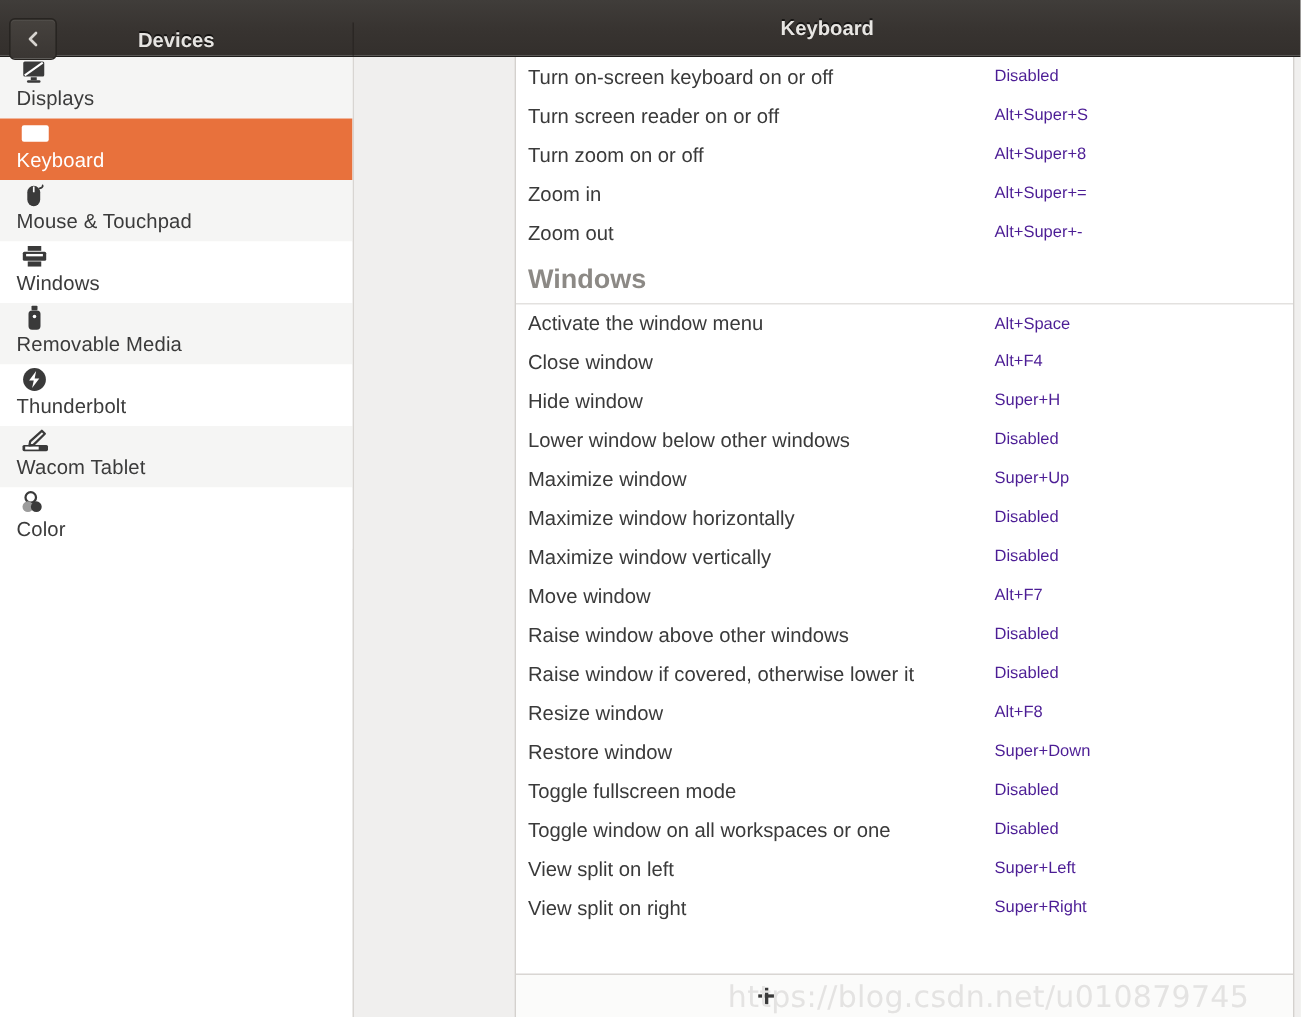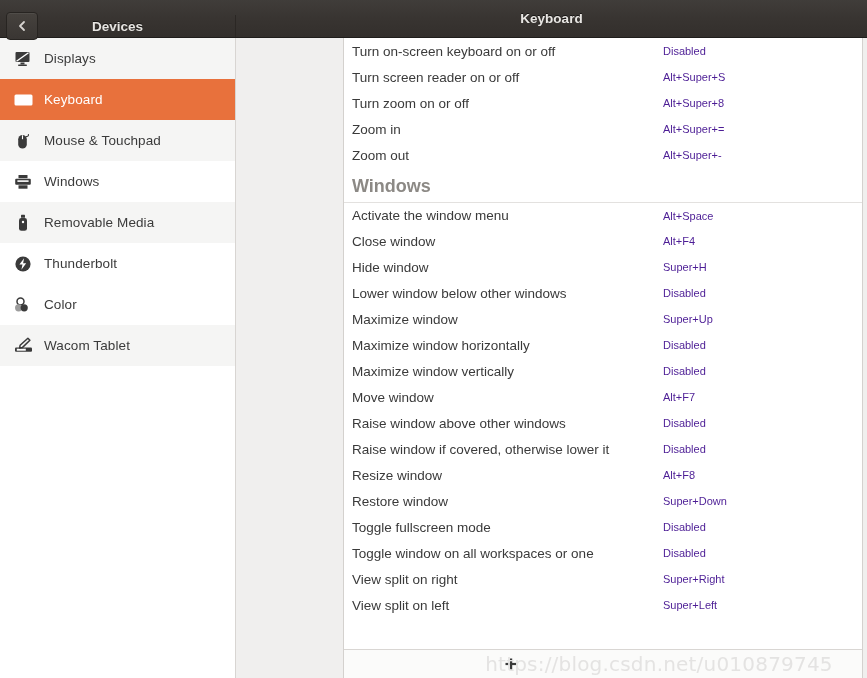--- a/index.html
+++ b/index.html
@@ -95,24 +95,24 @@
   .sidebar {
     width: 235px;
     min-width: 235px;
     background: #ffffff;
     border-right: 1px solid #d8d5d2;
     overflow: hidden;
   }
   .side-item {
     height: 41px;
     display: flex;
-    align-items: center;
     padding-left: 11px;
     box-sizing: border-box;
     cursor: pointer;
+    flex-direction: column;
   }
   .side-item.alt { background: #f5f5f4; }
   .side-item.plain { background: #ffffff; }
   .side-item.selected { background: #e8713c; }
   .side-icon {
     width: 24px;
     min-width: 24px;
     height: 20px;
     display: flex;
     align-items: center;
@@ -313,40 +313,40 @@
         </div>
         <div class="side-item plain">
           <span class="side-icon">
             <svg width="18" height="18" viewBox="0 0 18 18">
               <circle cx="9" cy="9" r="7.6" fill="#3a3a3a"></circle>
               <path d="M10.1 3.3 5.4 9.6h3.1l-1.1 5.1 4.8-6.4H9.1z" fill="#ffffff"></path>
             </svg>
           </span>
           <span class="side-label">Thunderbolt</span>
         </div>
+        <div class="side-item alt">
+          <span class="side-icon">
+            <svg width="19" height="17" viewBox="0 0 19 17">
+              <rect x="1" y="10.6" width="17" height="4.2" rx="1.1" fill="#3a3a3a"></rect>
+              <rect x="2.8" y="11.7" width="9" height="2" fill="#ffffff"></rect>
+              <path d="M13.9 1.2 15.9 3.2 8.3 10.6 5.6 10.9 6.1 8.3z" fill="none" stroke="#3a3a3a" stroke-width="1.5" stroke-linejoin="round"></path>
+            </svg>
+          </span>
+          <span class="side-label">Wacom Tablet</span>
+        </div>
         <div class="side-item plain">
           <span class="side-icon">
             <svg width="18" height="16" viewBox="0 0 18 16">
               <circle cx="6.5" cy="4.6" r="3.5" fill="none" stroke="#3a3a3a" stroke-width="1.5"></circle>
               <circle cx="4.6" cy="10.8" r="3.6" fill="#9c9c9c"></circle>
               <circle cx="10.2" cy="10.8" r="3.6" fill="#3a3a3a"></circle>
             </svg>
           </span>
           <span class="side-label">Color</span>
         </div>
-        <div class="side-item alt">
-          <span class="side-icon">
-            <svg width="19" height="17" viewBox="0 0 19 17">
-              <rect x="1" y="10.6" width="17" height="4.2" rx="1.1" fill="#3a3a3a"></rect>
-              <rect x="2.8" y="11.7" width="9" height="2" fill="#ffffff"></rect>
-              <path d="M13.9 1.2 15.9 3.2 8.3 10.6 5.6 10.9 6.1 8.3z" fill="none" stroke="#3a3a3a" stroke-width="1.5" stroke-linejoin="round"></path>
-            </svg>
-          </span>
-          <span class="side-label">Wacom Tablet</span>
-        </div>
       </div>
 
     <div class="content-wrap">
       <div class="list-frame">
         <div class="list-scroll" id="shortcut-list">
             <div class="row">
               <div class="row-name">Turn on-screen keyboard on or off</div>
               <div class="row-accel">Disabled</div>
             </div>
             <div class="row">
@@ -418,26 +418,26 @@
             </div>
             <div class="row">
               <div class="row-name">Toggle fullscreen mode</div>
               <div class="row-accel">Disabled</div>
             </div>
             <div class="row">
               <div class="row-name">Toggle window on all workspaces or one</div>
               <div class="row-accel">Disabled</div>
             </div>
             <div class="row">
+              <div class="row-name">View split on left</div>
+              <div class="row-accel">Super+Left</div>
+            </div>
+            <div class="row">
               <div class="row-name">View split on right</div>
               <div class="row-accel">Super+Right</div>
-            </div>
-            <div class="row">
-              <div class="row-name">View split on left</div>
-              <div class="row-accel">Super+Left</div>
             </div>
           </div>
         <div class="toolbar">
           <div class="add-btn">
             <span>
               <svg width="14" height="14" viewBox="0 0 14 14">
                 <rect x="6" y="1.5" width="2.2" height="11" fill="#3a3a3a"></rect>
                 <rect x="1.5" y="5.9" width="11" height="2.2" fill="#3a3a3a"></rect>
               </svg>
             </span>

